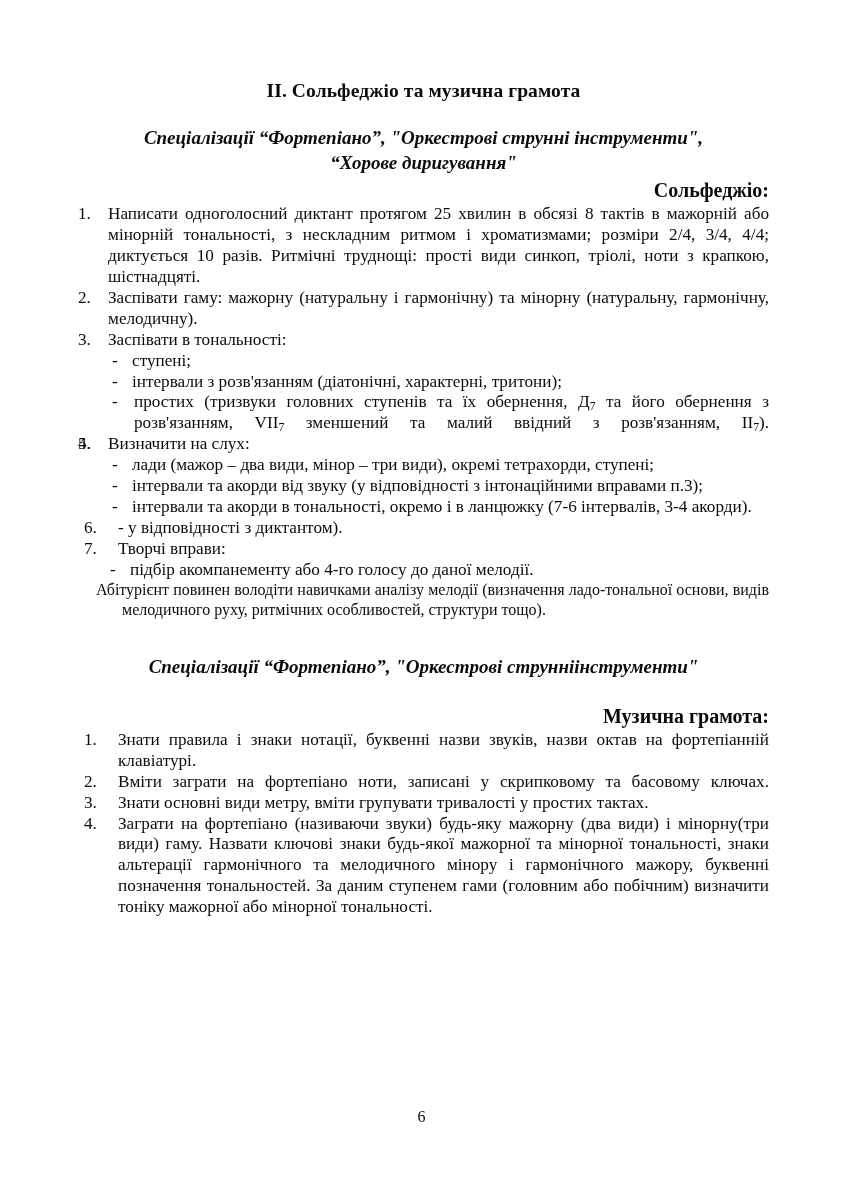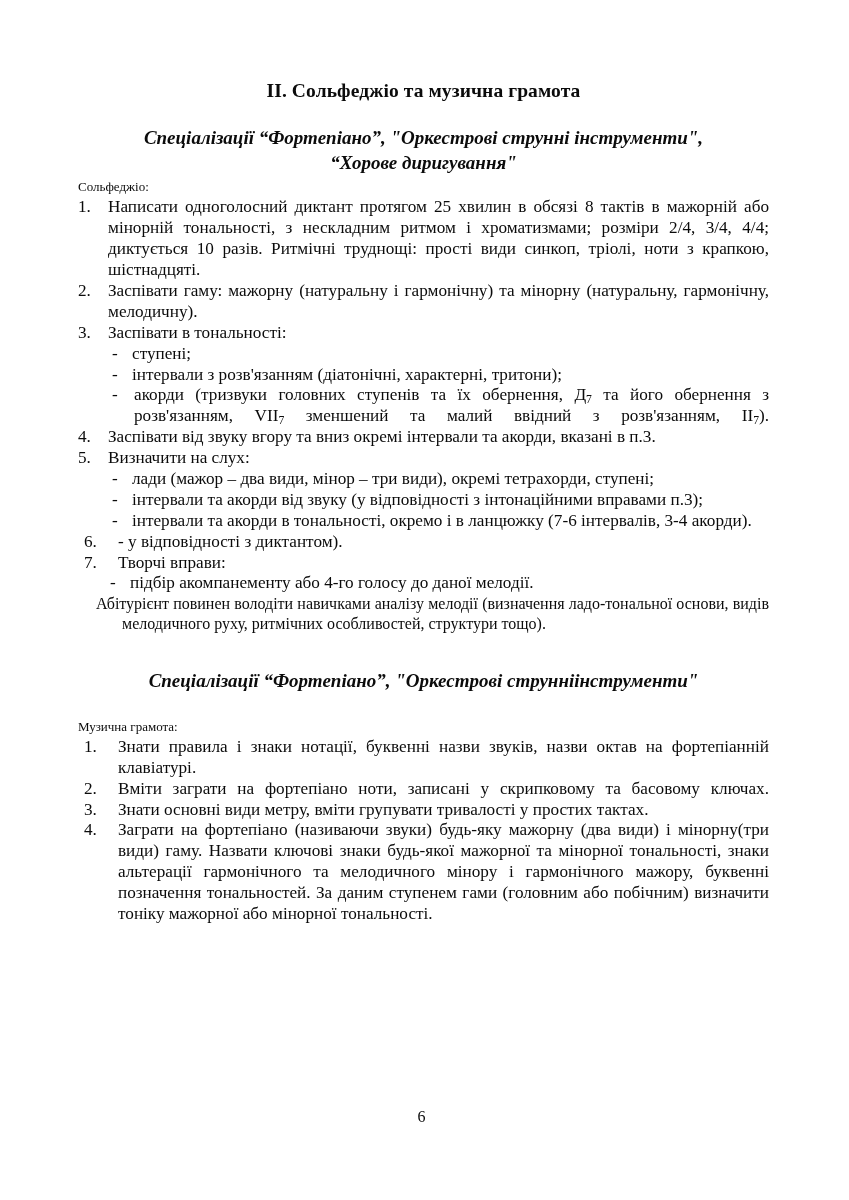--- a/index.html
+++ b/index.html
@@ -47,23 +47,23 @@
     font-size: 19px;
     font-weight: bold;
     font-style: italic;
     text-align: center;
     line-height: 1.30;
     margin: 36px 0 0 0;
     white-space: nowrap;
   }
 
   .sub-heading {
-    font-size: 13px;
-    font-weight: normal;
-    text-align: left;
+    font-size: 20px;
+    font-weight: bold;
+    text-align: right;
     margin: 4px 0 0 0;
   }
   .sub-heading.tight {
     margin-top: 25px;
   }
 
   
   .list {
     margin: 2px 0 0 0;
     padding: 0;
@@ -186,26 +186,25 @@
       <span>ступені;</span>
     </div>
 
     <div class="sub justify-force">
       <span class="dash">-</span>
       <span>інтервали з розв'язанням (діатонічні, характерні, тритони);</span>
     </div>
 
     <div class="sub dash-spread justify-all">
       <span class="dash">-</span>
-      <span>акорди (тризвуки головних ступенів та їх обернення, Д</span><sub>7</sub><span> та його обернення з розв'язанням, VII</span><sub>7</sub><span> зменшений та малий ввідний з розв'язанням, II</span><sub>7</sub><span>).</span>
+      <span>простих (тризвуки головних ступенів та їх обернення, Д</span><sub>7</sub><span> та його обернення з розв'язанням, VII</span><sub>7</sub><span> зменшений та малий ввідний з розв'язанням, II</span><sub>7</sub><span>).</span>
     </div>
 
     <li class="li justify-force">
       <span class="num">4.</span>
-      <span>Заспівати від звуку вгору та вниз окремі інтервали та акорди, вказані в п.3.</span>
     </li>
 
     <li class="li justify-force">
       <span class="num">5.</span>
       <span>Визначити на слух:</span>
     </li>
 
     <div class="sub justify-force">
       <span class="dash">-</span>
       <span>лади (мажор – два види, мінор – три види), окремі тетрахорди, ступені;</span>

